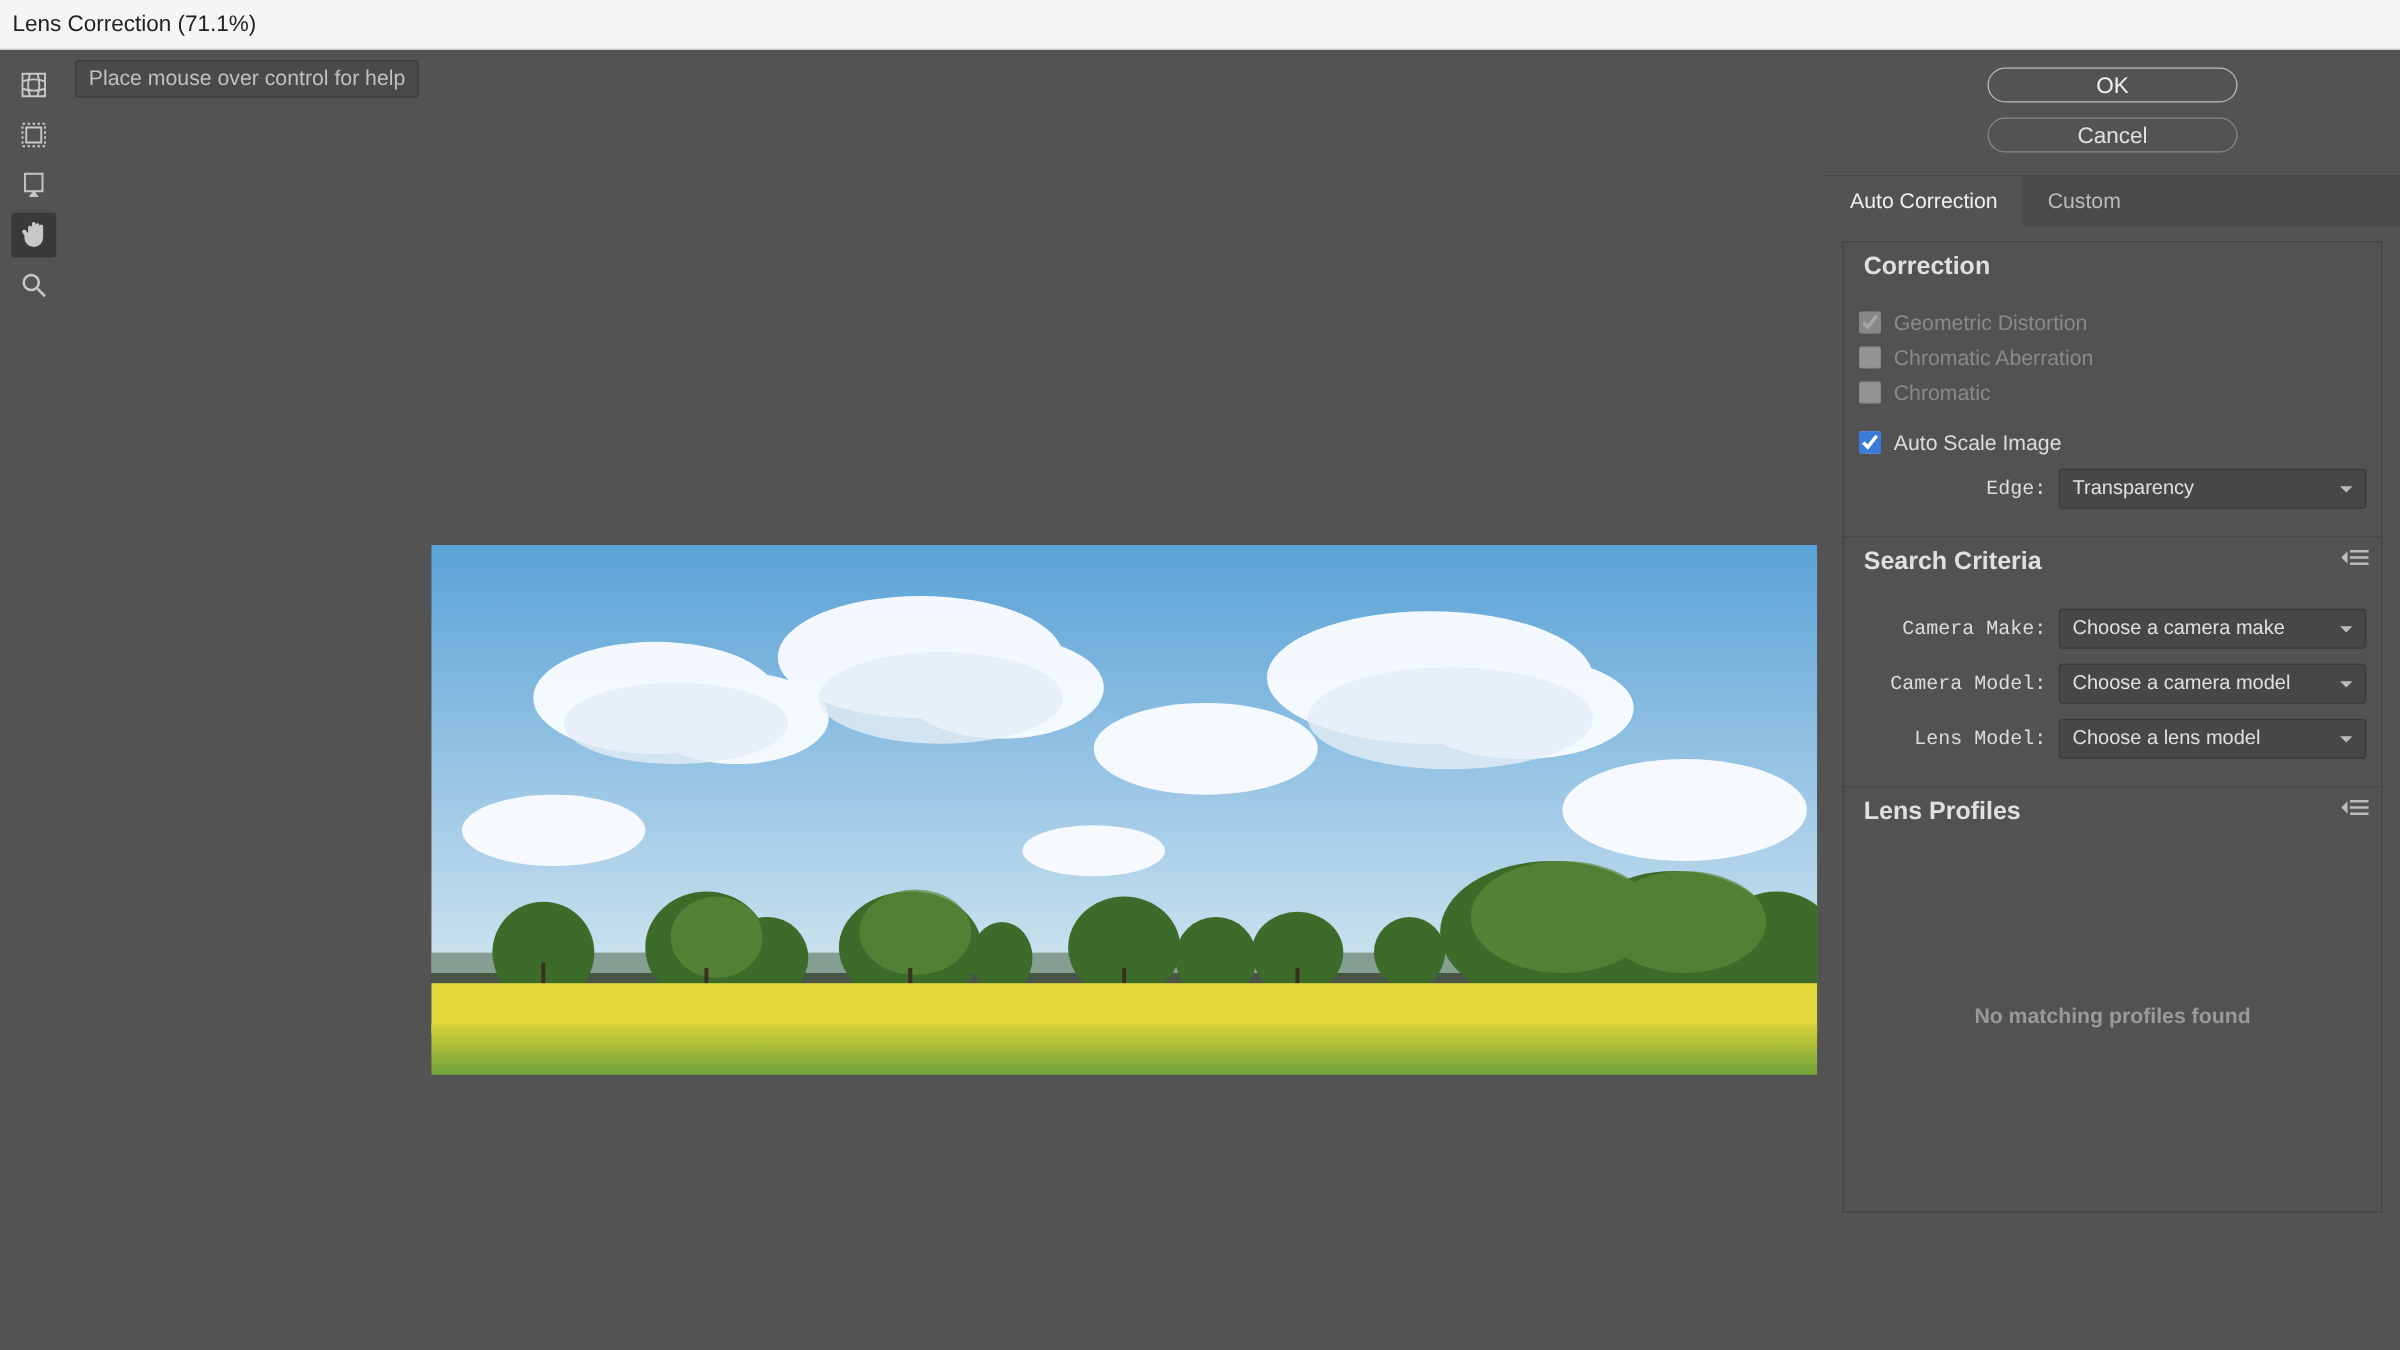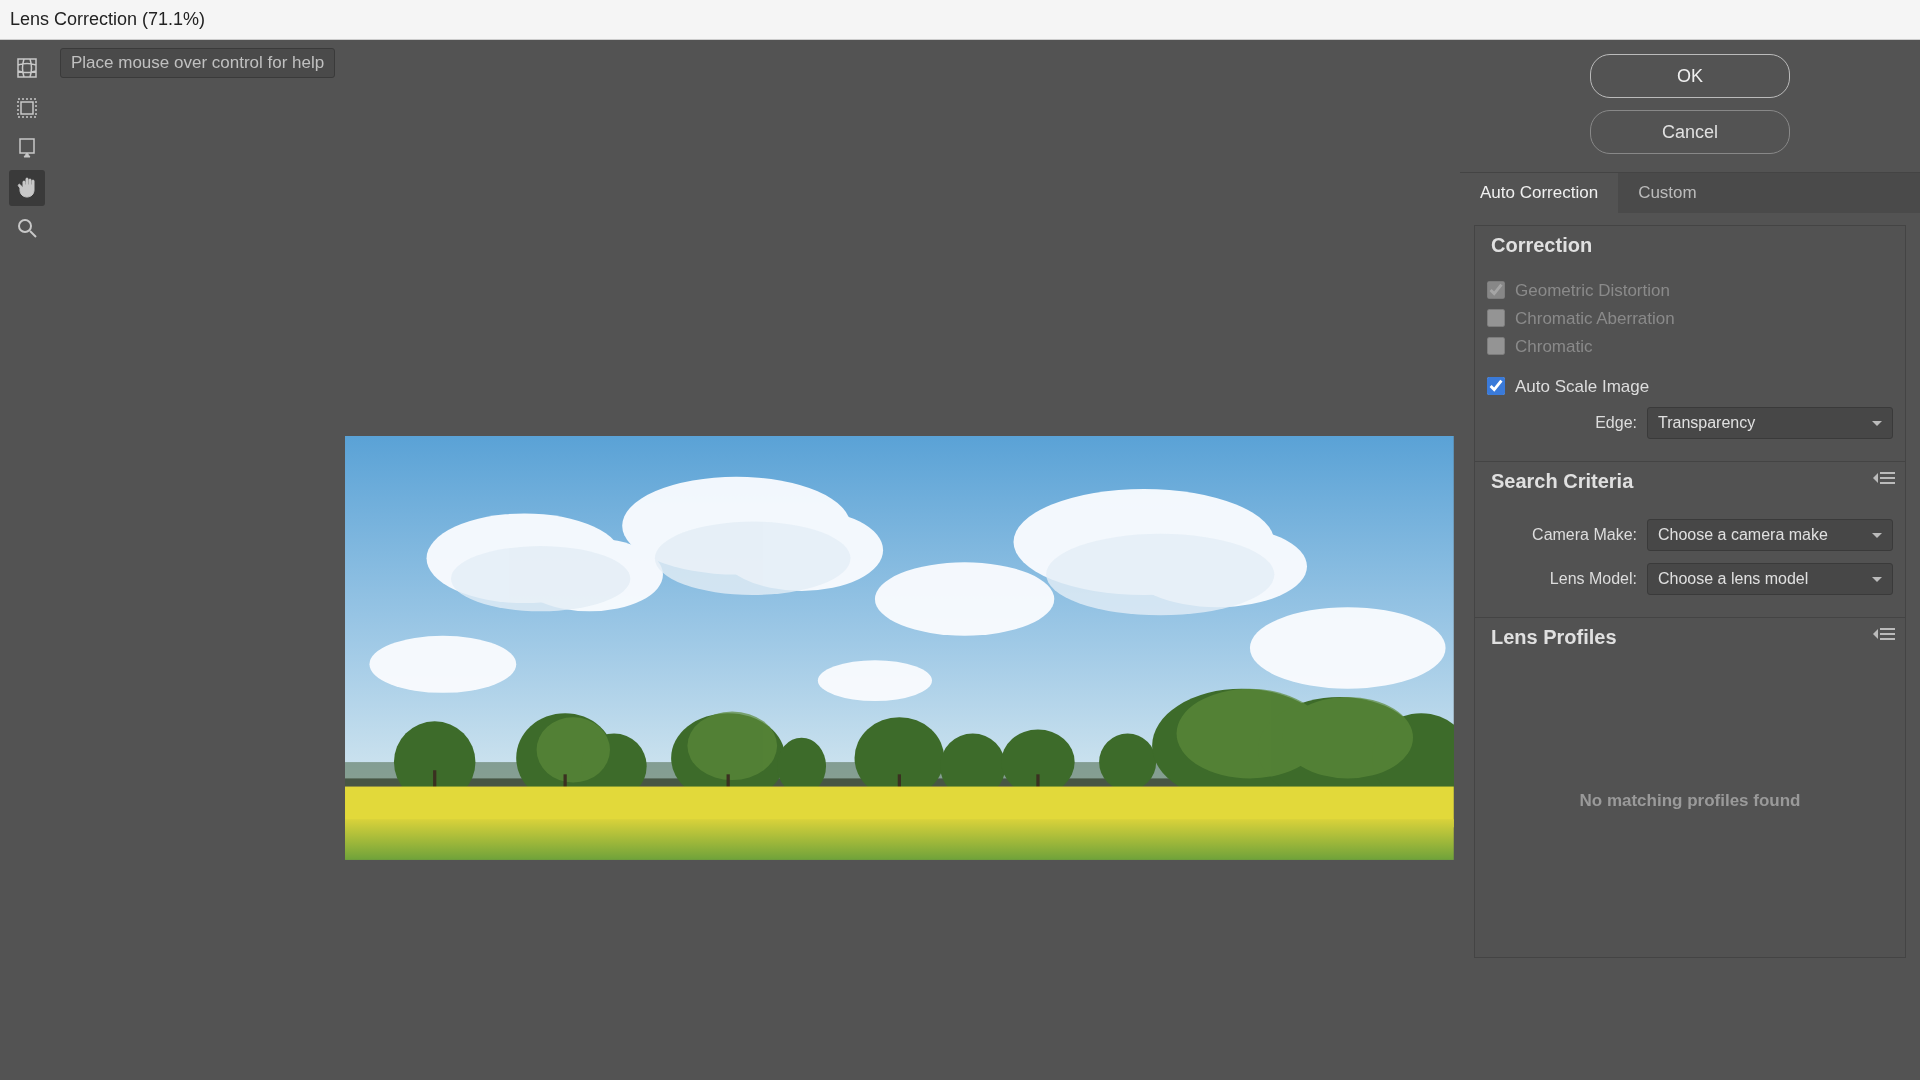--- a/index.html
+++ b/index.html
@@ -20,42 +20,42 @@
   
   .center { flex: 1; display: flex; flex-direction: row; padding: 8px 6px; gap: 10px; }
   .helpbar { background: #4a4a4a; border: 1px solid #3a3a3a; border-radius: 3px; padding: 4px 10px; color: #c0c0c0; font-size: 17px; height: 30px; display:flex; align-items:center; }
   .canvas-wrap { flex: 1; background: #535353; margin-top: 6px; display:flex; align-items:center; justify-content:center; }
   .canvas { width: 100%; margin-top: 170px; }
   .canvas svg { display:block; width:100%; height:auto; }
 
   
   .right { width: 460px; background: #535353; padding: 14px 0 0 0; display:flex; flex-direction:column; }
   .btn-row { display:flex; flex-direction:column; align-items:center; gap:12px; padding:0 24px 18px 24px; }
-  .pill-btn { width: 200px; height: 44px; border-radius: 20px; border: 1.5px solid #bbb; background: transparent; color: #f0f0f0; font-size: 18px; cursor:pointer; display:flex; align-items:center; justify-content:center; }
+  .pill-btn { width: 200px; height: 28px; border-radius: 20px; border: 1.5px solid #bbb; background: transparent; color: #f0f0f0; font-size: 18px; cursor:pointer; display:flex; align-items:center; justify-content:center; }
   .pill-btn.cancel { border-color: #888; color:#e0e0e0; }
 
   .tabs { display:flex; background:#4a4a4a; border-top:1px solid #444; }
   .tab { padding: 10px 20px; font-size:17px; color:#bbb; cursor:pointer; }
   .tab.active { background:#535353; color:#f0f0f0; }
 
   .panel-body { padding: 12px 14px 0 14px; flex:1; overflow:auto; }
   .section { border:1px solid #444; border-top:none; margin-bottom:0; padding: 10px 12px 16px 12px; background:#525252; position:relative; }
   .section:first-child { border-top:1px solid #444; }
   .section-title { font-weight:600; font-size:20px; color:#e0e0e0; margin-bottom:10px; position:relative; top:-2px; background:#525252; display:inline-block; padding:0 4px; }
   .section-box { margin-top:8px; }
   .section-menu { position:absolute; right:10px; top:8px; width:22px; height:16px; cursor:pointer; }
   .section-menu svg { width:100%; height:100%; fill:#bbb; }
 
   .check-row { display:flex; align-items:flex-start; gap:10px; padding:4px 0; font-size:17px; }
   .check-row.disabled { color:#8a8a8a; }
   .check-row input[type=checkbox] { width:18px; height:18px; accent-color:#3a7ad9; }
   .check-row.disabled input { opacity:.6; }
 
   .form-row { display:flex; align-items:center; gap:10px; padding:6px 0; }
-  .form-label { width:150px; text-align:right; font-size:16px; color:#ddd; }
+  .form-label { width:150px; text-align:right; font-size:16px; color:#ddd;font-family:Liberation Mono, monospace; }
   .select { flex:1; background:#474747; border:1px solid #3a3a3a; color:#e0e0e0; font-size:16px; padding:6px 28px 6px 10px; border-radius:3px; position:relative; cursor:pointer; }
   .select::after { content:""; position:absolute; right:10px; top:50%; border:5px solid transparent; border-top-color:#bbb; transform:translateY(-2px); }
 
   .profiles-body { height:280px; display:flex; align-items:center; justify-content:center; color:#9a9a9a; font-size:17px;font-weight:bold; }
 </style>
 </head>
 <body>
 
 <div class="titlebar">
   <span>Lens Correction (71.1%)</span>
@@ -224,20 +224,24 @@
               <rect x="7" y="7" width="15" height="2"></rect>
               <rect x="7" y="12" width="15" height="2"></rect>
             </svg>
         </div>
         <div class="section-box">
           <div class="form-row">
             <div class="form-label">Camera Make:</div>
             <div class="select"><span>Choose a camera make</span></div>
           </div>
           <div class="form-row">
+            <div class="form-label">Camera Model:</div>
+            <div class="select"><span>Choose a camera model</span></div>
+          </div>
+          <div class="form-row">
             <div class="form-label">Lens Model:</div>
             <div class="select"><span>Choose a lens model</span></div>
           </div>
         </div>
       </div>
 
       <div class="section">
         <div class="section-title">Lens Profiles</div>
         <div class="section-menu">
           <svg viewBox="0 0 22 16">

